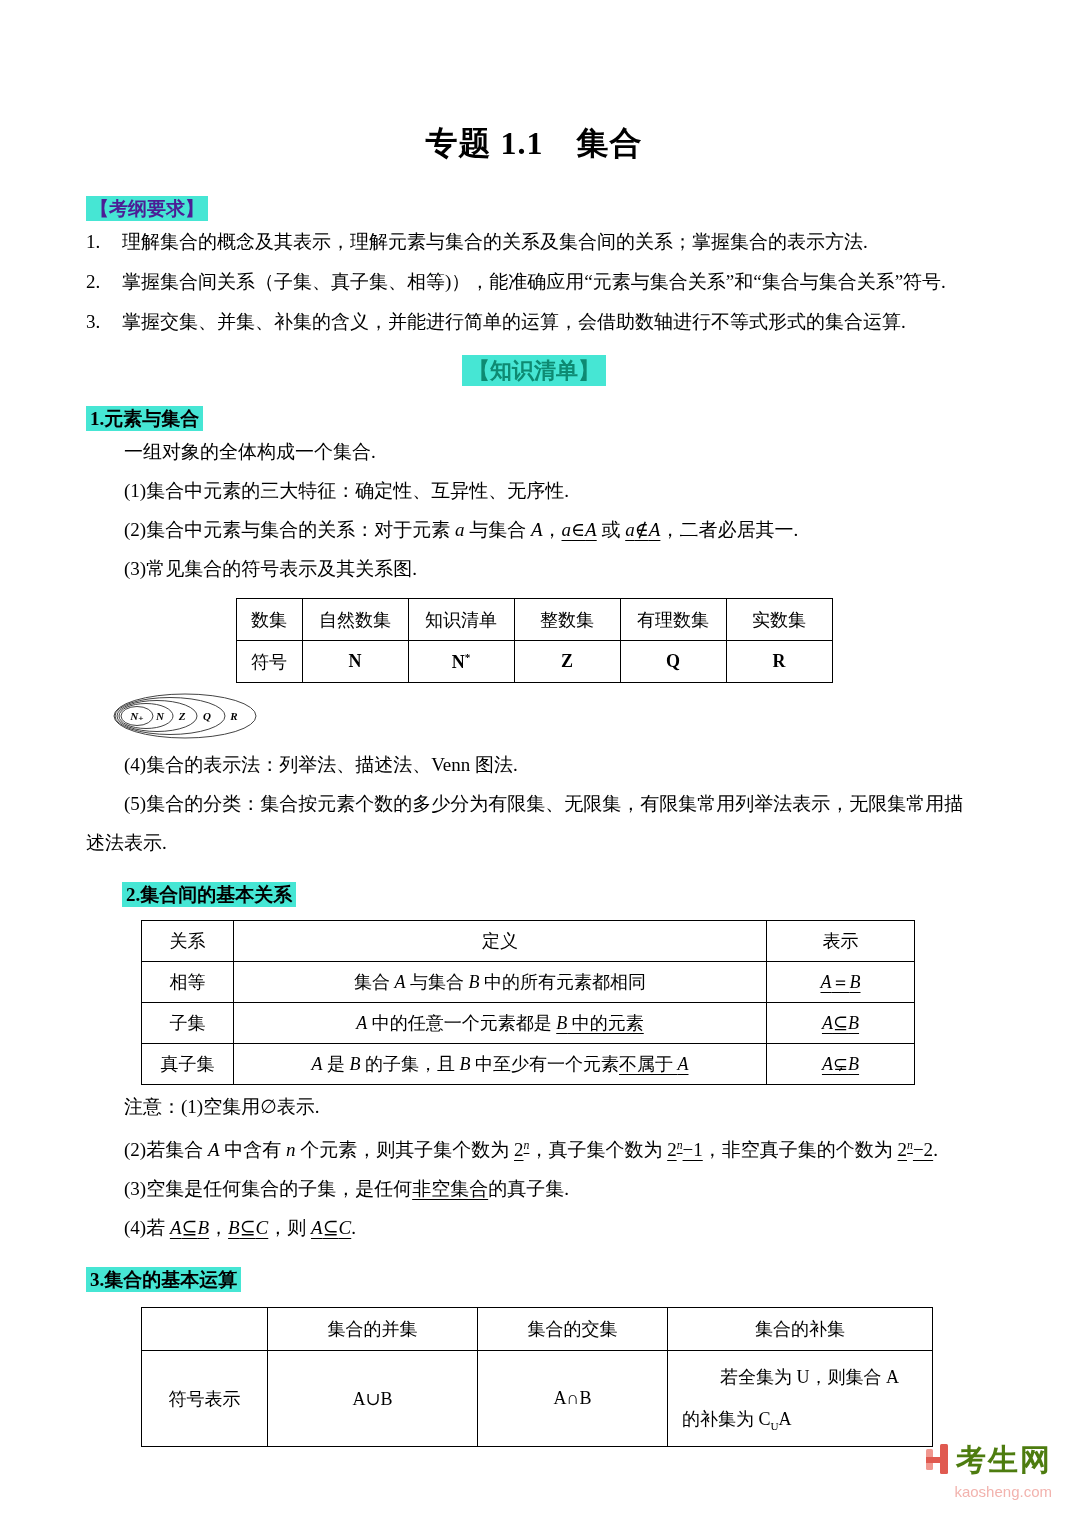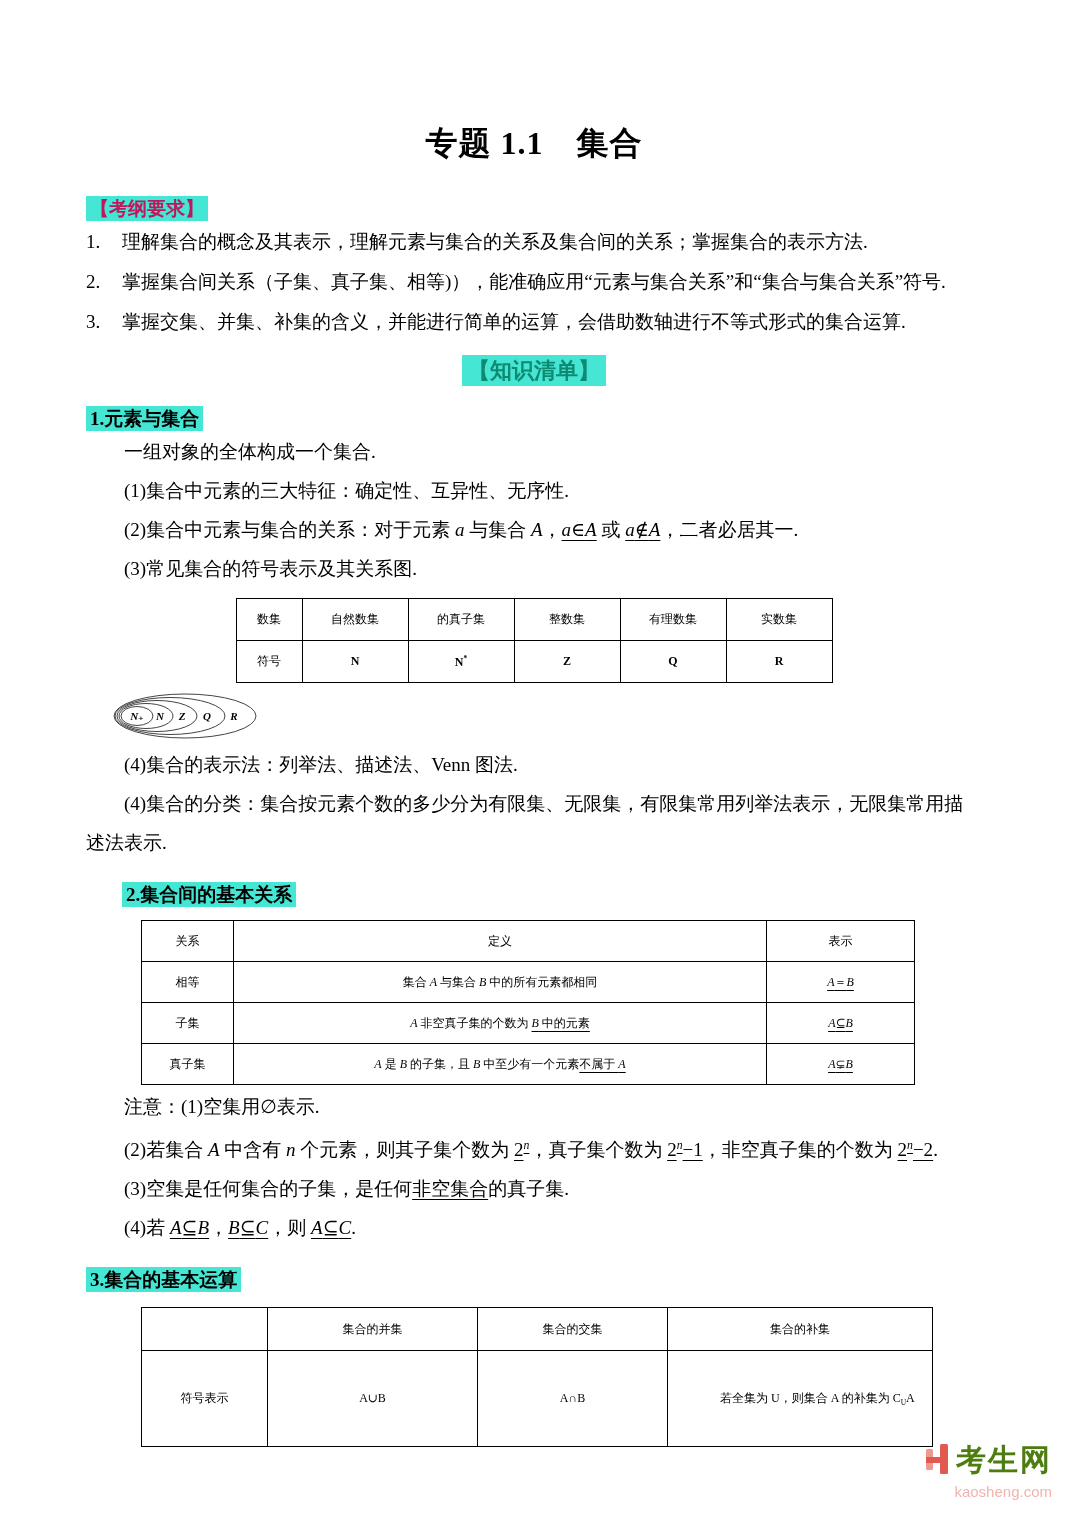--- a/index.html
+++ b/index.html
@@ -9,38 +9,38 @@
     font-family:"Liberation Serif","DejaVu Serif",serif;
     color:#000; position:relative; overflow:hidden;
   }
   .page { padding:122px 86px 0 86px; }
 
   .title { text-align:center; font-size:32px; font-weight:700; letter-spacing:1px; }
 
   .hl { background:#46E6D4; padding:2px 4px; }
 
   .req-heading-row { margin-top:30px; }
-  .req-heading { color:#be185d; font-weight:700; font-size:19px; }
+  .req-heading { color:#4c1d95; font-weight:700; font-size:19px; }
 
   .req-item { display:flex; font-size:19px; line-height:40px; }
   .req-item:first-of-type { margin-top:8px; }
   .req-num { width:36px; flex:none; }
 
   .center-row { text-align:center; margin-top:14px; }
   .center-heading { font-size:22px; font-weight:700; color:#0E8A72; padding:3px 6px; }
 
   .sec-row { margin-top:20px; }
   .sec-heading { font-size:19px; font-weight:700; color:#000; }
   .sec-indent { margin-left:36px; }
 
   .para { font-size:19px; line-height:39px; }
   .indent { text-indent:38px; }
 
   table { border-collapse:collapse; }
-  td { border:1.5px solid #000; text-align:center; font-size:12px; vertical-align:middle; }
+  td { border:1.5px solid #000; text-align:center; font-size:18px; vertical-align:middle; }
 
   .numtable { margin:10px auto 0 auto; }
   .numtable td { height:42px; }
   .numtable .c0 { width:66px; }
   .numtable .c  { width:106px; }
 
   .venn { margin:8px 0 0 26px; }
 
   .reltable { margin:12px 0 0 55px; }
   .reltable td { height:41px; padding:0 6px; }
@@ -104,21 +104,21 @@
   <p class="para indent">一组对象的全体构成一个集合.</p>
   <p class="para indent">(1)集合中元素的三大特征：确定性、互异性、无序性.</p>
   <p class="para indent rich"><span>(2)集合中元素与集合的关系：对于元素 </span><span style="font-style: italic;">a</span><span> 与集合 </span><span style="font-style: italic;">A</span><span>，</span><span style="font-style: italic; text-decoration: underline;">a</span><span style="text-decoration: underline;">∈</span><span style="font-style: italic; text-decoration: underline;">A</span><span> 或 </span><span style="font-style: italic; text-decoration: underline;">a</span><span style="text-decoration: underline;">∉</span><span style="font-style: italic; text-decoration: underline;">A</span><span>，二者必居其一.</span></p>
   <p class="para indent">(3)常见集合的符号表示及其关系图.</p>
 
   <table class="numtable">
     <tbody>
       <tr>
         <td class="c0">数集</td>
         <td class="c">自然数集</td>
-        <td class="c">的真子集</td>
+        <td class="c">知识清单</td>
         <td class="c">整数集</td>
         <td class="c">有理数集</td>
         <td class="c">实数集</td>
       </tr>
       <tr>
         <td class="c0">符号</td>
         <td class="c rich"><span style="font-weight: 700;">N</span></td>
         <td class="c rich"><span style="font-weight: 700;">N</span><sup style="font-weight: 700;">*</sup></td>
         <td class="c rich"><span style="font-weight: 700;">Z</span></td>
         <td class="c rich"><span style="font-weight: 700;">Q</span></td>
@@ -136,41 +136,41 @@
       <ellipse cx="73" cy="25" rx="71" ry="22" fill="none" stroke="#444" stroke-width="1"></ellipse>
       <text x="25" y="29" text-anchor="middle" font-size="11" font-weight="bold" font-style="italic">N₊</text>
       <text x="48" y="29" text-anchor="middle" font-size="11" font-weight="bold" font-style="italic">N</text>
       <text x="70" y="29" text-anchor="middle" font-size="11" font-weight="bold" font-style="italic">Z</text>
       <text x="95" y="29" text-anchor="middle" font-size="11" font-weight="bold" font-style="italic">Q</text>
       <text x="122" y="29" text-anchor="middle" font-size="11" font-weight="bold" font-style="italic">R</text>
     </svg>
   </div>
 
   <p class="para indent">(4)集合的表示法：列举法、描述法、Venn 图法.</p>
-  <p class="para indent">(4)集合的分类：集合按元素个数的多少分为有限集、无限集，有限集常用列举法表示，无限集常用描述法表示.</p>
+  <p class="para indent">(5)集合的分类：集合按元素个数的多少分为有限集、无限集，有限集常用列举法表示，无限集常用描述法表示.</p>
 
   <div class="sec-row">
     <span class="hl sec-heading sec-indent">2.集合间的基本关系</span>
   </div>
 
   <table class="reltable">
     <tbody>
       <tr>
         <td class="c0">关系</td>
         <td class="c1">定义</td>
         <td class="c2">表示</td>
       </tr>
       <tr>
         <td class="c0">相等</td>
         <td class="c1 rich"><span>集合 </span><span style="font-style: italic;">A</span><span> 与集合 </span><span style="font-style: italic;">B</span><span> 中的所有元素都</span><span style="">相同</span></td>
         <td class="c2 rich"><span style="font-style: italic; text-decoration: underline;">A</span><span style="text-decoration: underline;">＝</span><span style="font-style: italic; text-decoration: underline;">B</span></td>
       </tr>
       <tr>
         <td class="c0">子集</td>
-        <td class="c1 rich"><span style="font-style: italic;">A</span><span> 非空真子集的个数为 </span><span style="font-style: italic; text-decoration: underline;">B</span><span style="text-decoration: underline;"> 中的元素</span></td>
+        <td class="c1 rich"><span style="font-style: italic;">A</span><span> 中的任意一个元素都是 </span><span style="font-style: italic; text-decoration: underline;">B</span><span style="text-decoration: underline;"> 中的元素</span></td>
         <td class="c2 rich"><span style="font-style: italic; text-decoration: underline;">A</span><span style="text-decoration: underline;">⊆</span><span style="font-style: italic; text-decoration: underline;">B</span></td>
       </tr>
       <tr>
         <td class="c0">真子集</td>
         <td class="c1 rich"><span style="font-style: italic;">A</span><span> 是 </span><span style="font-style: italic;">B</span><span> 的子集，且 </span><span style="font-style: italic;">B</span><span> 中至少有一个元素</span><span style="text-decoration: underline;">不属于 </span><span style="font-style: italic; text-decoration: underline;">A</span></td>
         <td class="c2 rich"><span style="font-style: italic; text-decoration: underline;">A</span><span style="text-decoration: underline;">⊊</span><span style="font-style: italic; text-decoration: underline;">B</span></td>
       </tr>
     </tbody>
   </table>
 

